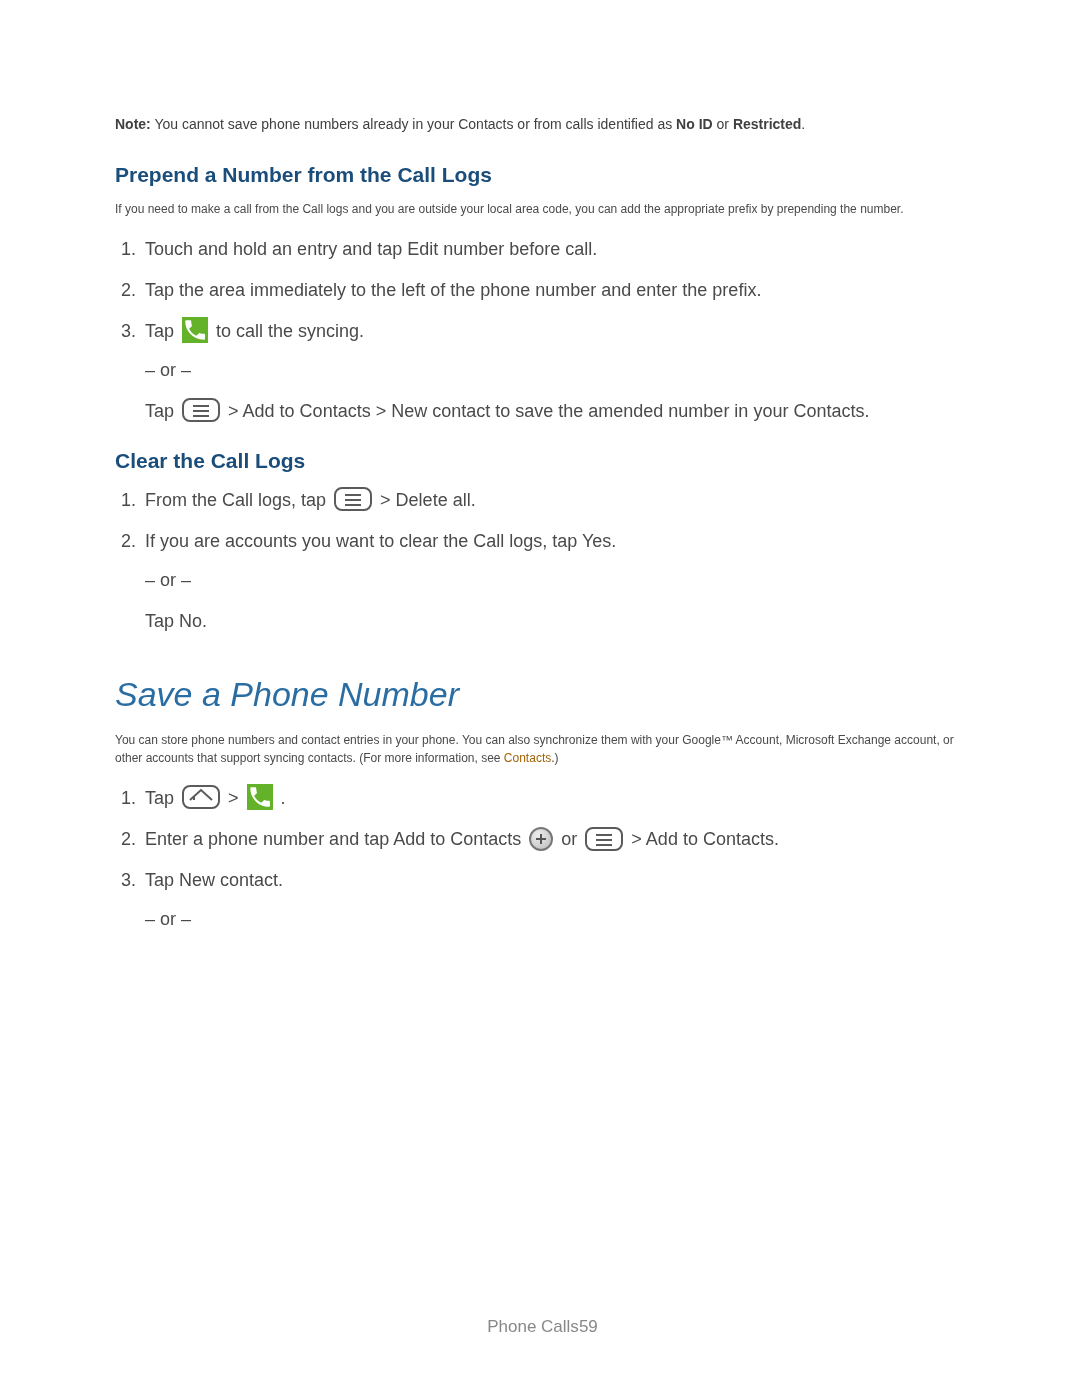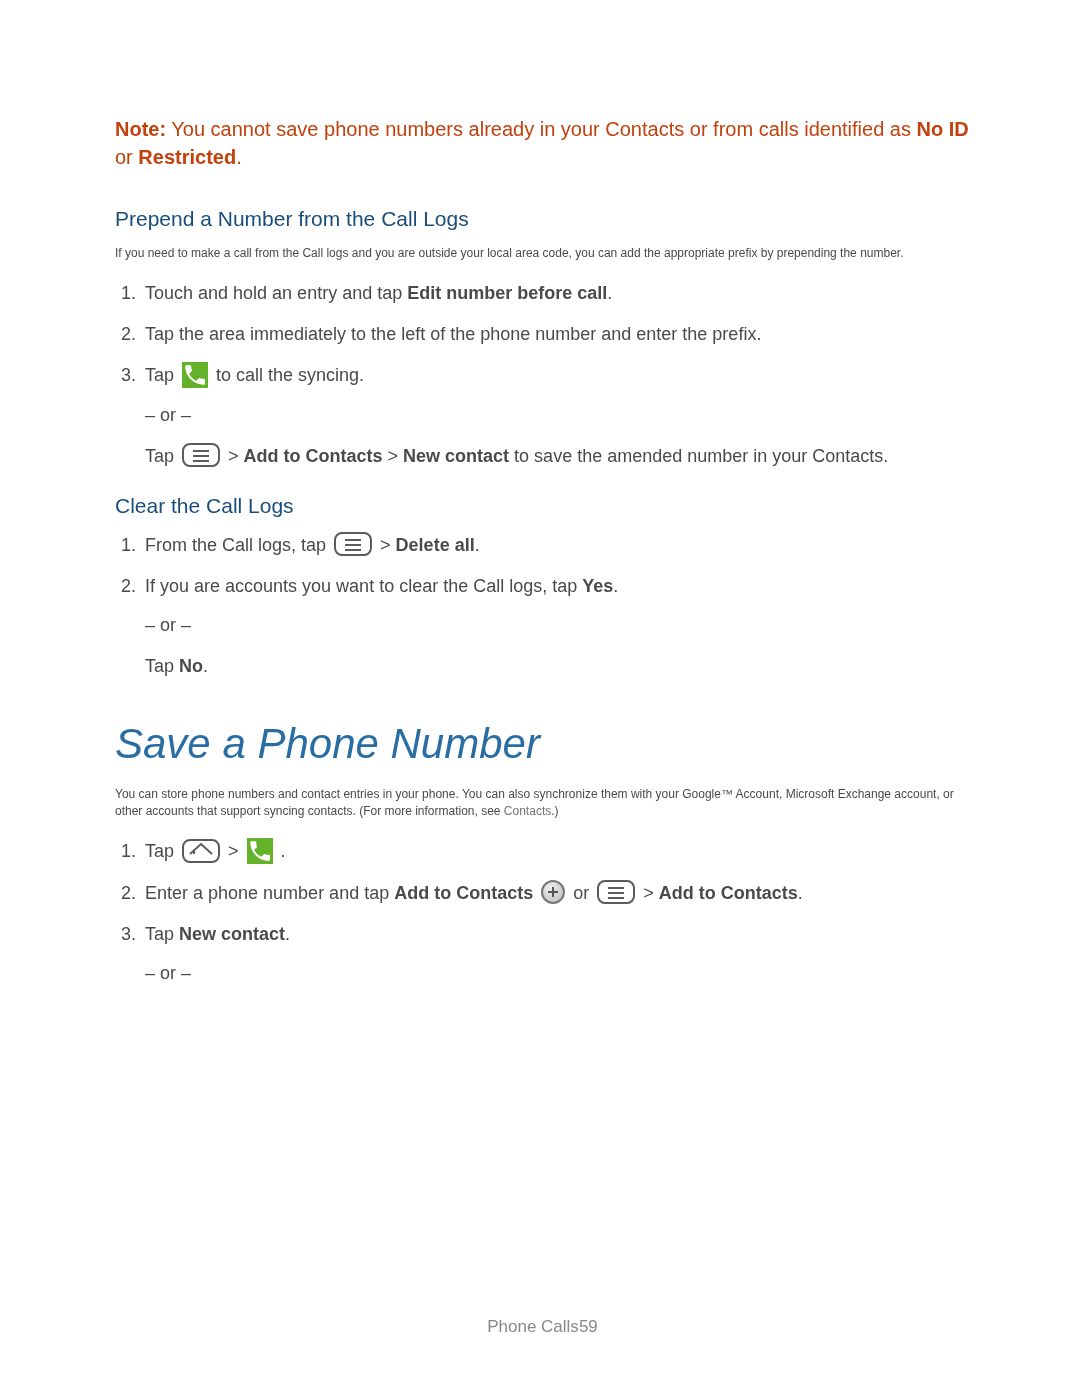--- a/index.html
+++ b/index.html
@@ -10,42 +10,42 @@
     height: 1397px;
     background: #fff;
     font-family: Arial, Helvetica, sans-serif;
     color: #4a4a4a;
   }
   .page {
     padding: 115px 110px 60px 115px;
     position: relative;
     height: 100%;
   }
-  .note { color: #c2410c; font-size: 20px; line-height: 1.4; margin-bottom: 36px; }
+  .note { color: #404040; font-size: 14px; line-height: 1.4; margin-bottom: 28px; }
   .note .bold { font-weight: 700; }
   h3.subhead {
     color: #1a4d7a;
     font-size: 21px;
-    font-weight: 400;
+    font-weight: 700;
     margin: 24px 0 14px 0;
   }
   p.body { font-size: 12px; color: #4a4a4a; line-height: 1.45; margin: 0 0 18px 0; }
   ol.steps { margin: 0 0 20px 0; padding-left: 26px; }
   ol.steps > li { font-size: 18px; color: #4a4a4a; line-height: 1.5; margin-bottom: 14px; padding-left: 4px; }
   .inner { margin: 12px 0 0 0; }
   .inner p { margin: 0 0 14px 0; }
-  .strong { font-weight: 700; }
+  .strong { font-weight: 400; }
   h1.sectitle {
     color: #2a6da3;
     font-style: italic;
     font-weight: 400;
-    font-size: 42px;
+    font-size: 34px;
     margin: 40px 0 18px 0;
   }
-  a.link { color: #737373; text-decoration: none; }
+  a.link { color: #a16207; text-decoration: none; }
   
   .ic {
     display: inline-block;
     vertical-align: middle;
     position: relative;
     top: -2px;
   }
   .ic-menu {
     width: 38px; height: 24px;
     border: 2px solid #5b5b5b;

